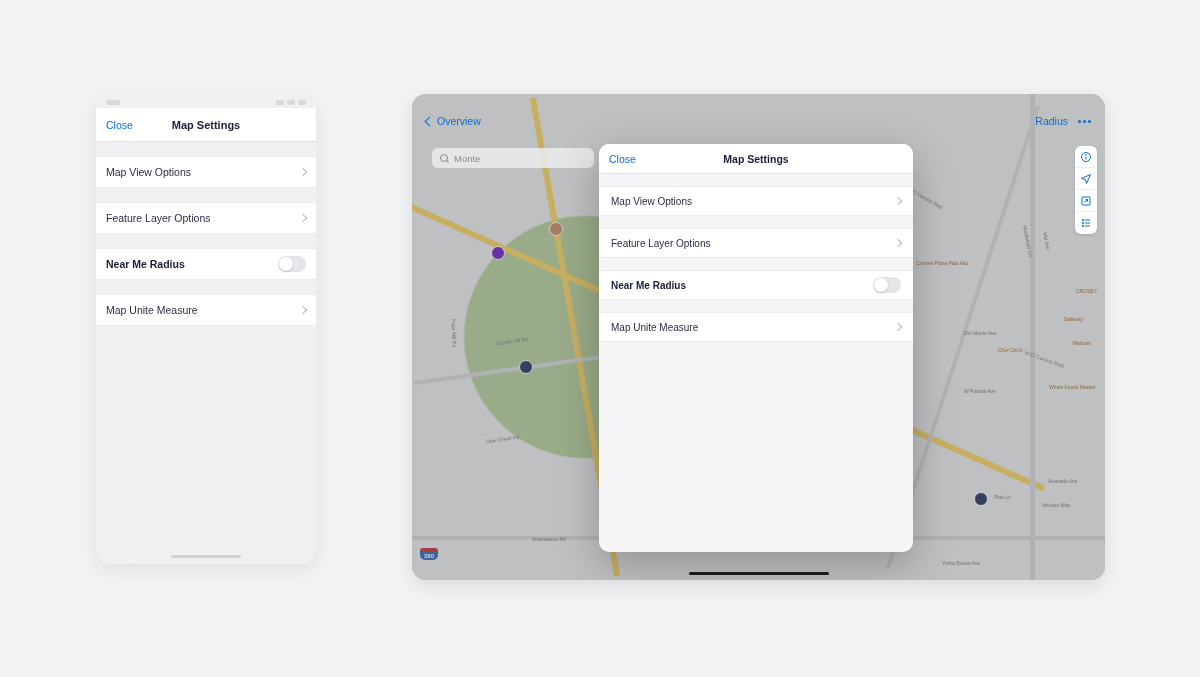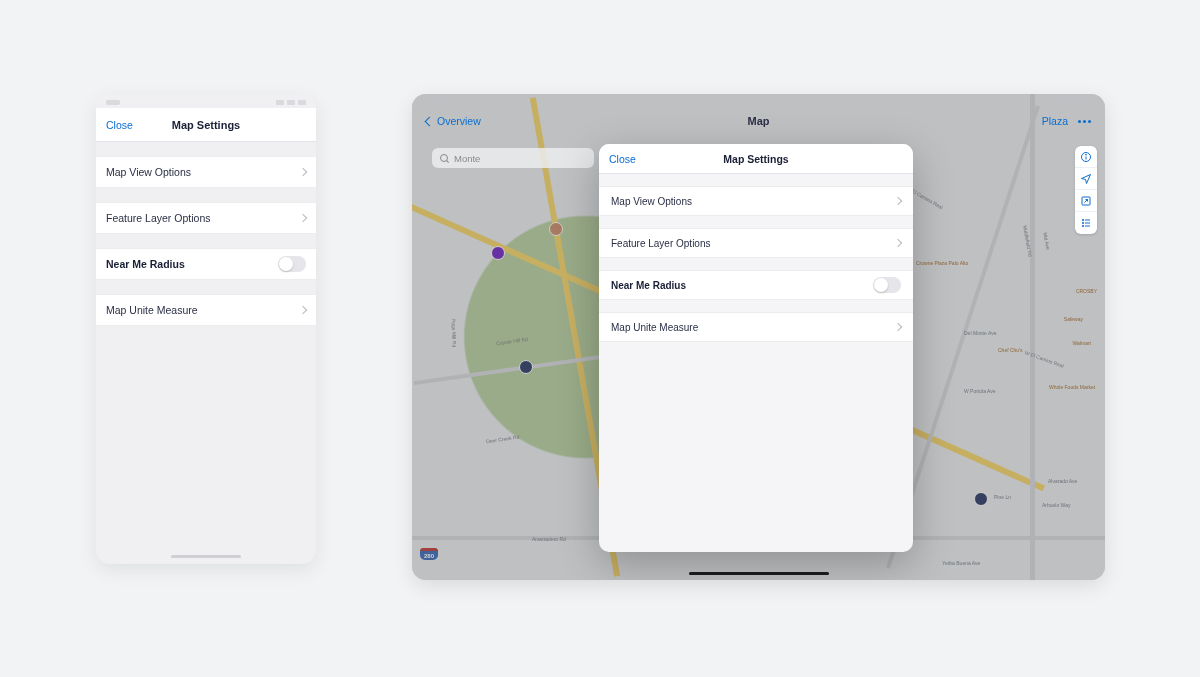--- a/index.html
+++ b/index.html
@@ -378,23 +378,22 @@
         <span></span>
         <span></span>
     </div>
   </div>
 
   <div class="tablet-navbar">
     <span class="ov-link">
       <span class="back-chev"></span>
       <span>Overview</span>
     </span>
-    <span class="tablet-title">Map</span>
     <div class="tablet-right">
-      <span class="filter-link">Plaza</span>
+      <span class="filter-link">Radius</span>
       <span class="dots">
           <span></span>
           <span></span>
           <span></span>
         </span>
     </div>
   </div>
 
   <div class="search-pill">
     <span class="mag"></span>

